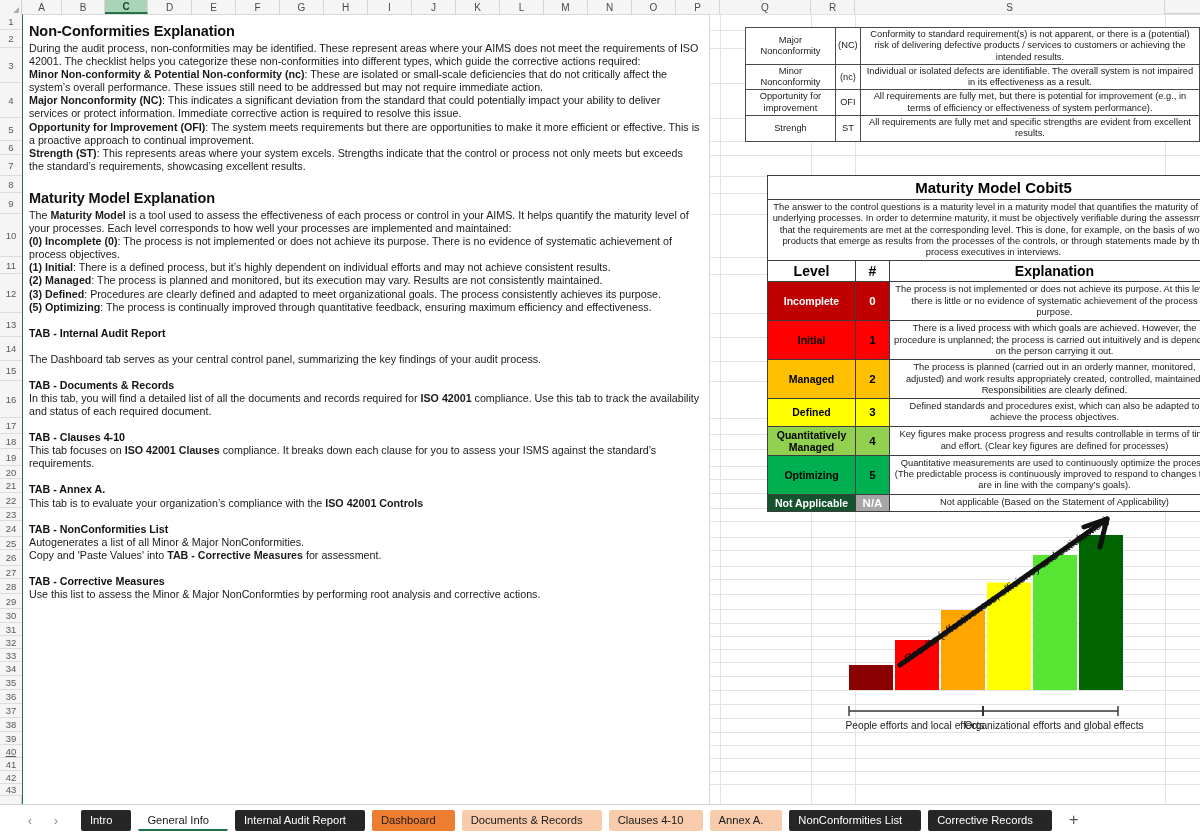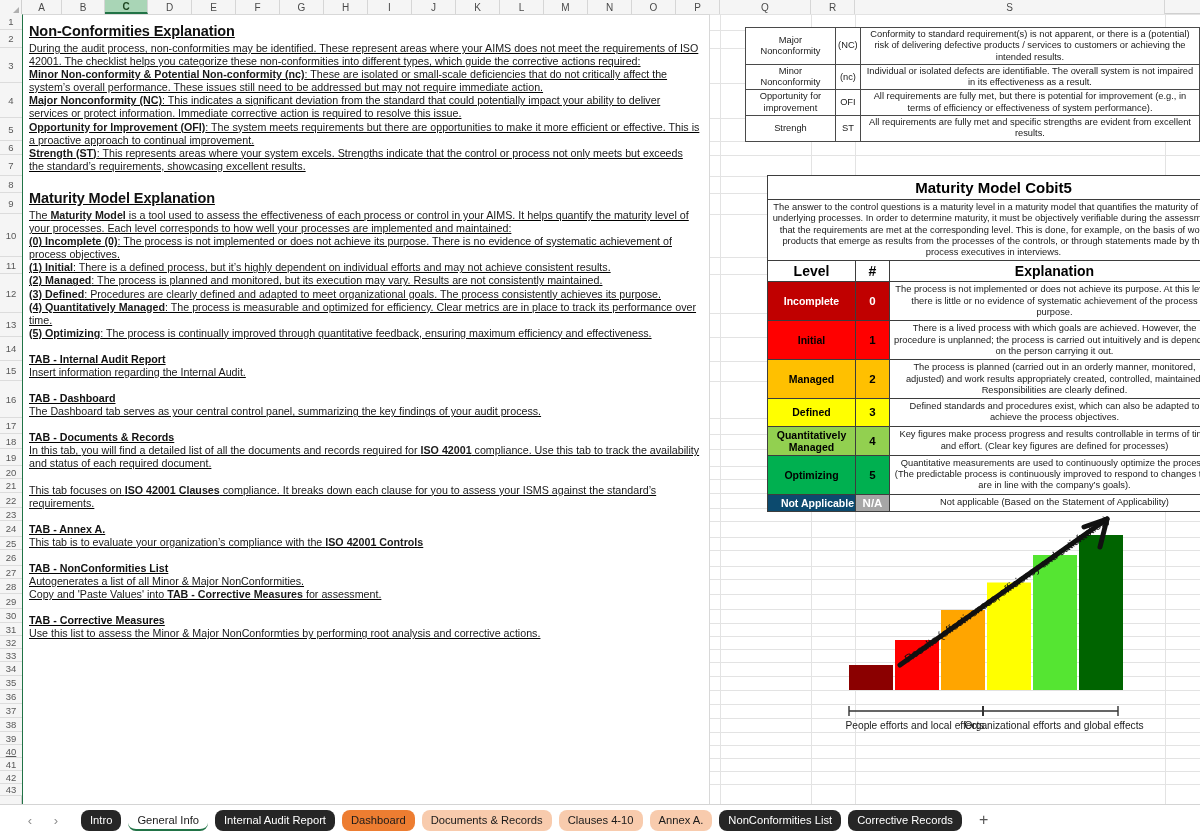--- a/index.html
+++ b/index.html
@@ -79,21 +79,20 @@
   .main-block {
     position: absolute;
     left: 0px; top: 0px;
     width: 688px; height: 790px;
     background: #ffffff;
     border-left: 1px solid #217346;
     border-top: 1px solid #d8d8d8;
     border-right: 1px solid #d8d8d8;
     padding: 4px 9px 0 6px;
     overflow: hidden;
-    text-decoration: underline;
   }
   .h1 {
     font-size: 14.5px; font-weight: bold; color: #111;
     letter-spacing: -0.1px;
     margin: 4px 0 3px 0;
     font-family: "Liberation Sans", sans-serif;
   }
   .p {
     font-size: 10.7px; color: #1a1a1a; line-height: 13.1px;
     margin: 0; font-family: "Liberation Sans", sans-serif;
@@ -177,22 +176,22 @@
     padding-left: 10px;
     gap: 7px;
   }
   .navarrows { display:flex; gap: 14px; align-items:center; margin-right: 12px; margin-left: 14px;}
   .arrow {
     font-size: 13px; color: #8c8c8c; cursor: default;
     width: 12px; text-align: center; line-height: 1;
   }
   .tab {
     font-size: 11.2px;
-    padding: 3px 9px 4px 9px;
-    border-radius: 8px;
+    padding: 3px 19px 4px 9px;
+    border-radius: 2px;
     white-space: nowrap;
     font-family: "Liberation Sans", sans-serif;
     line-height: 14px;
   }
   .tab.dark { background: #262626; color: #ffffff; }
   .tab.active {
     background: #ffffff; color: #1a1a1a;
     border-bottom: 2.5px solid #217346;
     font-weight: normal;
     padding-bottom: 2px;
@@ -356,35 +355,33 @@
       <div class="spacer-sm"></div>
       <div class="h1">Maturity Model Explanation</div>
       <p class="p">
         <span>The </span><b>Maturity Model</b><span> is a tool used to assess the effectiveness of each process or control in your AIMS. It helps quantify the maturity level of your processes. Each level corresponds to how well your processes are implemented and maintained:</span>
       </p>
       <div id="mm-levels">
           <p class="p"><span style="font-weight: bold;">(0) </span><b>Incomplete (0)</b>: The process is not implemented or does not achieve its purpose. There is no evidence of systematic achievement of process objectives.</p>
           <p class="p"><span style="font-weight: bold;">(1) </span><b>Initial</b>: There is a defined process, but it’s highly dependent on individual efforts and may not achieve consistent results.</p>
           <p class="p"><span style="font-weight: bold;">(2) </span><b>Managed</b>: The process is planned and monitored, but its execution may vary. Results are not consistently maintained.</p>
           <p class="p"><span style="font-weight: bold;">(3) </span><b>Defined</b>: Procedures are clearly defined and adapted to meet organizational goals. The process consistently achieves its purpose.</p>
-          <p class="p"><span style="font-weight: bold;">(4) </span><b>Quantitatively Managed</b>: The process is measurable and optimized for efficiency. Clear metrics are in place to track its performance over time.</p>
           <p class="p"><span style="font-weight: bold;">(5) </span><b>Optimizing</b>: The process is continually improved through quantitative feedback, ensuring maximum efficiency and effectiveness.</p>
         </div>
 
       <div class="spacer-sm"></div>
       <div id="tab-sections">
           <div class="tabhead">TAB - Internal Audit Report</div>
-          <p class="p">Insert information regarding the Internal Audit.</p>
           <div class="spacer-sm"></div>
-          <div class="tabhead">TAB - Dashboard</div>
           <p class="p">The Dashboard tab serves as your central control panel, summarizing the key findings of your audit process.</p>
           <div class="spacer-sm"></div>
           <div class="tabhead">TAB - Documents &amp; Records</div>
           <p class="p">In this tab, you will find a detailed list of all the documents and records required for <b>ISO 42001</b> compliance. Use this tab to track the availability and status of each required document.</p>
           <div class="spacer-sm"></div>
+          <div class="tabhead">TAB - Clauses 4-10</div>
           <p class="p">This tab focuses on <b>ISO 42001 Clauses</b> compliance. It breaks down each clause for you to assess your ISMS against the standard’s requirements.</p>
           <div class="spacer-sm"></div>
           <div class="tabhead">TAB - Annex A.</div>
           <p class="p">This tab is to evaluate your organization’s compliance with the <b>ISO 42001 Controls</b></p>
           <div class="spacer-sm"></div>
           <div class="tabhead">TAB - NonConformities List</div>
           <p class="p">Autogenerates a list of all Minor &amp; Major NonConformities.</p>
           <p class="p">Copy and 'Paste Values' into <b>TAB - Corrective Measures</b> for assessment.</p>
           <div class="spacer-sm"></div>
           <div class="tabhead">TAB - Corrective Measures</div>
@@ -456,21 +453,21 @@
             <td class="mm-level" style="background: rgb(146, 208, 80); color: rgb(0, 0, 0);">Quantitatively Managed</td>
             <td class="mm-num" style="background: rgb(146, 208, 80); color: rgb(0, 0, 0);">4</td>
             <td class="mm-exp">Key figures make process progress and results controllable in terms of time and effort. (Clear key figures are defined for processes)</td>
           </tr>
           <tr>
             <td class="mm-level" style="background: rgb(0, 176, 80); color: rgb(0, 0, 0);">Optimizing</td>
             <td class="mm-num" style="background: rgb(0, 176, 80); color: rgb(0, 0, 0);">5</td>
             <td class="mm-exp">Quantitative measurements are used to continuously optimize the process. (The predictable process is continuously improved to respond to changes that are in line with the company’s goals).</td>
           </tr>
           <tr>
-            <td class="mm-level" style="background: #0c4a6e; color: rgb(255, 255, 255); text-align: right;">Not Applicable</td>
+            <td class="mm-level" style="background: #14532d; color: rgb(255, 255, 255);">Not Applicable</td>
             <td class="mm-num" style="background: rgb(166, 166, 166); color: rgb(255, 255, 255);">N/A</td>
             <td class="mm-exp">Not applicable (Based on the Statement of Applicability)</td>
           </tr>
         </tbody>
     </table>
 
     <div class="chart-wrap">
       <svg class="chart-svg" width="390" height="255" viewBox="0 0 390 255">
         <g id="chart-bars">
             <rect x="27" y="168" width="44" height="25" fill="#8B0000"></rect>

